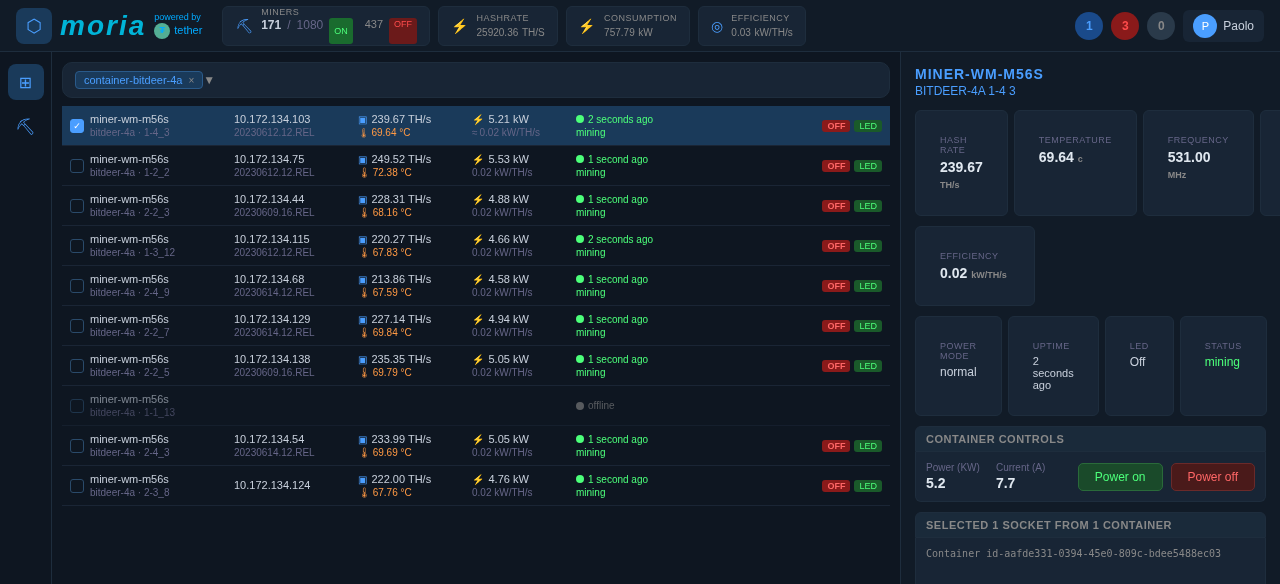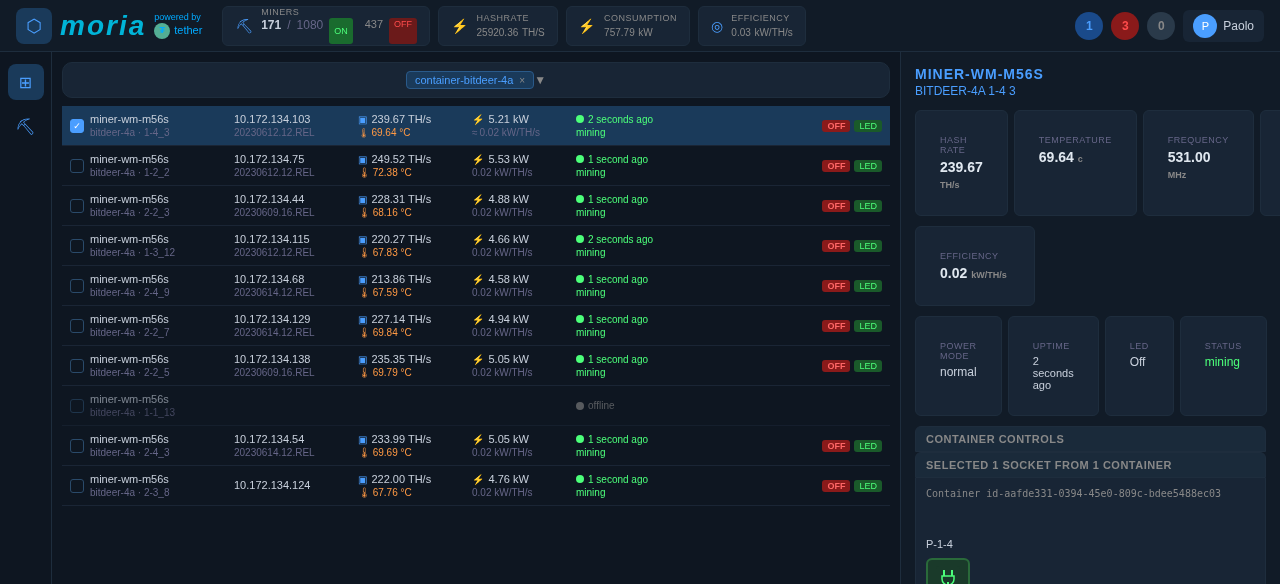--- a/index.html
+++ b/index.html
@@ -68,24 +68,24 @@
       display: flex;
       flex-direction: column;
       padding: 10px;
       overflow: hidden;
     }
 
     .filter-bar {
       background: #182535;
       border: 1px solid #1e2d3d;
       border-radius: 10px;
-      padding: 6px 28px;
+      padding: 6px 12px;
       display: flex;
       align-items: center;
-      justify-content: center;
+      justify-content: flex-start;
       margin-bottom: 8px;
       height: 36px;
     }
     .filter-tag {
       background: #1a3a5a;
       border: 1px solid #2a5a8a;
       border-radius: 4px;
       padding: 2px 8px;
       color: #4a9eff;
       font-size: 11px;
@@ -727,20 +727,38 @@
           <div class="stat-card-label">LED</div>
           <div style="font-size:12px;color:#c8d0dc;">Off</div>
         </div>
         <div class="stat-card">
           <div class="stat-card-label">Status</div>
           <div style="font-size:12px;color:#4cff7a;">mining</div>
         </div>
       </div>
 
       <div class="section-header">Container Controls</div>
+      <div class="section-body">
+        <div class="container-controls">
+          <div class="power-info">
+            <div class="power-info-item">
+              <div class="power-info-label">Power (KW)</div>
+              <div class="power-info-value">5.2</div>
+            </div>
+            <div class="power-info-item">
+              <div class="power-info-label">Current (A)</div>
+              <div class="power-info-value">7.7</div>
+            </div>
+          </div>
+          <div class="btn-row">
+            <button class="btn-power-on">Power on</button>
+            <button class="btn-power-off">Power off</button>
+          </div>
+        </div>
+      </div>
 
       <div class="socket-section">
         <div class="section-header">Selected 1 Socket from 1 Container</div>
         <div class="socket-body">
           <div class="container-id">Container id-aafde331-0394-45e0-809c-bdee5488ec03</div>
           <div class="socket-label">P-1-4</div>
           <div class="socket-icon">
             <span class="socket-icon-inner">
               <svg width="24" height="24" viewBox="0 0 24 24" fill="none">
                 <rect width="24" height="24" rx="3" fill="#1a3a2a"></rect>

